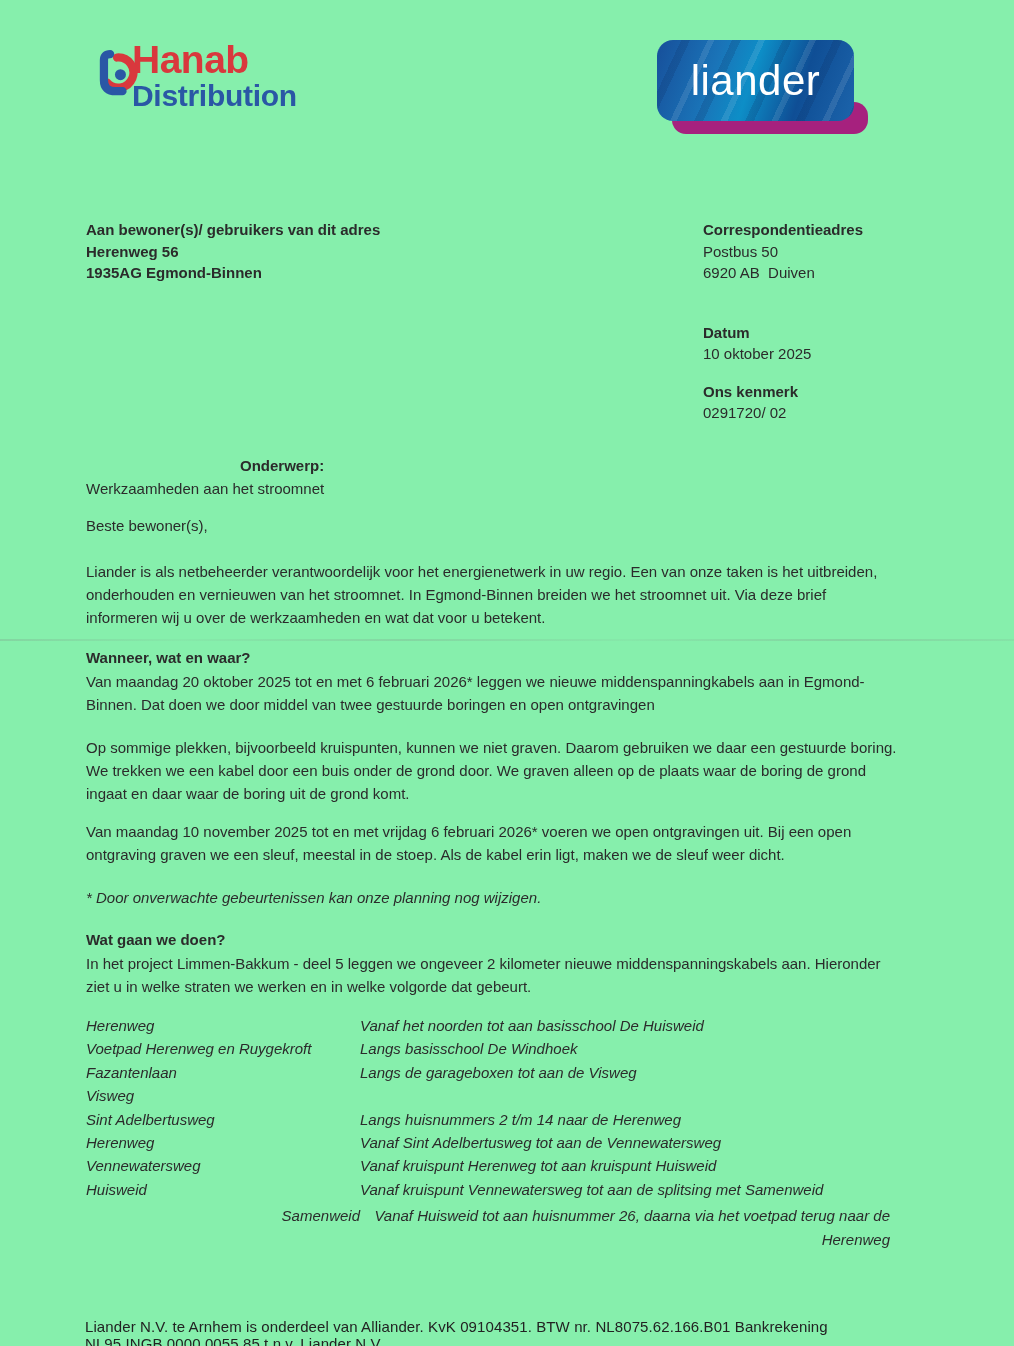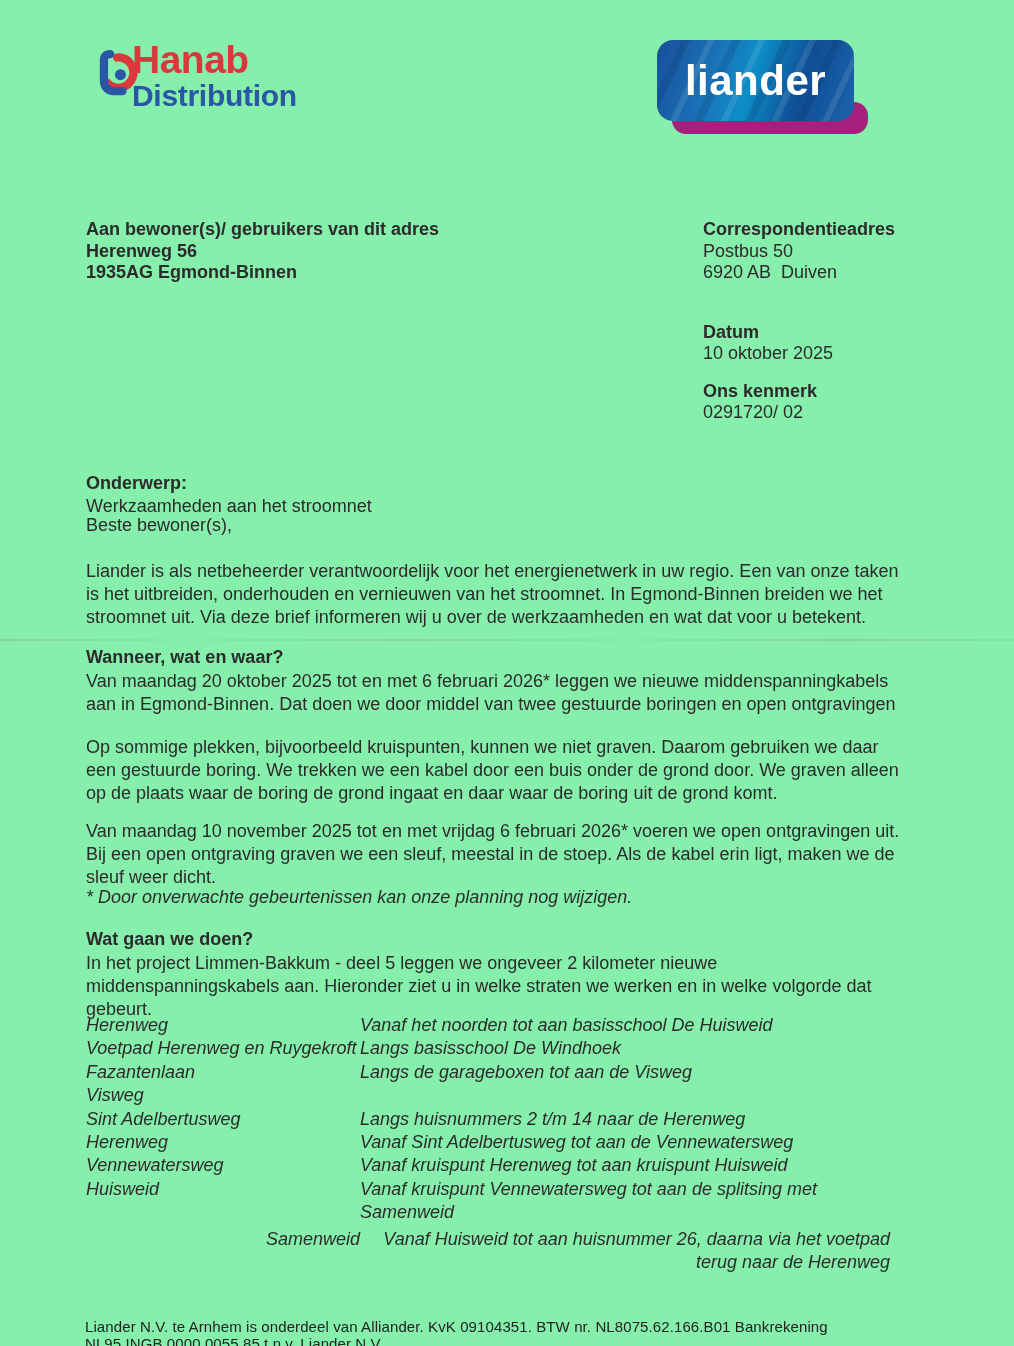--- a/index.html
+++ b/index.html
@@ -36,36 +36,36 @@
     display:flex;align-items:center;justify-content:center;
     overflow:hidden;
   }
   .liander .blue::after{
     content:"";position:absolute;inset:0;
     background:repeating-linear-gradient(115deg,
       rgba(255,255,255,0.10) 0 6px, rgba(255,255,255,0) 6px 22px,
       rgba(10,40,90,0.18) 22px 30px, rgba(255,255,255,0) 30px 46px);
   }
   .liander .wordmark{
-    position:relative;z-index:3;color:#ffffff;font-size:42px;font-weight:700;
+    position:relative;z-index:3;color:#ffffff;font-size:42px;font-weight:400;
     letter-spacing:0.5px;text-transform:lowercase;
   }
 
   
-  .blk{position:absolute;font-size:18px;line-height:23px;}
+  .blk{position:absolute;font-size:15px;line-height:23px;}
   .bold{font-weight:700;}
   .pre{white-space:pre-wrap;}
 
   .recipient{left:86px;top:219px;line-height:21.5px;font-weight:700;}
   .meta-col{left:703px;top:219px;line-height:21.5px;width:290px;}
   .meta-label{font-weight:700;}
   .meta-gap1{height:38px;}
   .meta-gap2{height:16px;}
 
-  .subject{left:86px;top:472px;}
+  .subject{left:86px;top:454px;text-align:right;}
   .salutation{left:86px;top:514px;}
 
   .para{left:86px;width:816px;}
   .p-intro{top:560px;}
   .h-when{top:646px;font-weight:700;}
   .p-when1{top:670px;}
   .p-when2{top:736px;}
   .p-when3{top:820px;}
   .p-note{top:886px;font-style:italic;}
   .h-what{top:928px;font-weight:700;}

